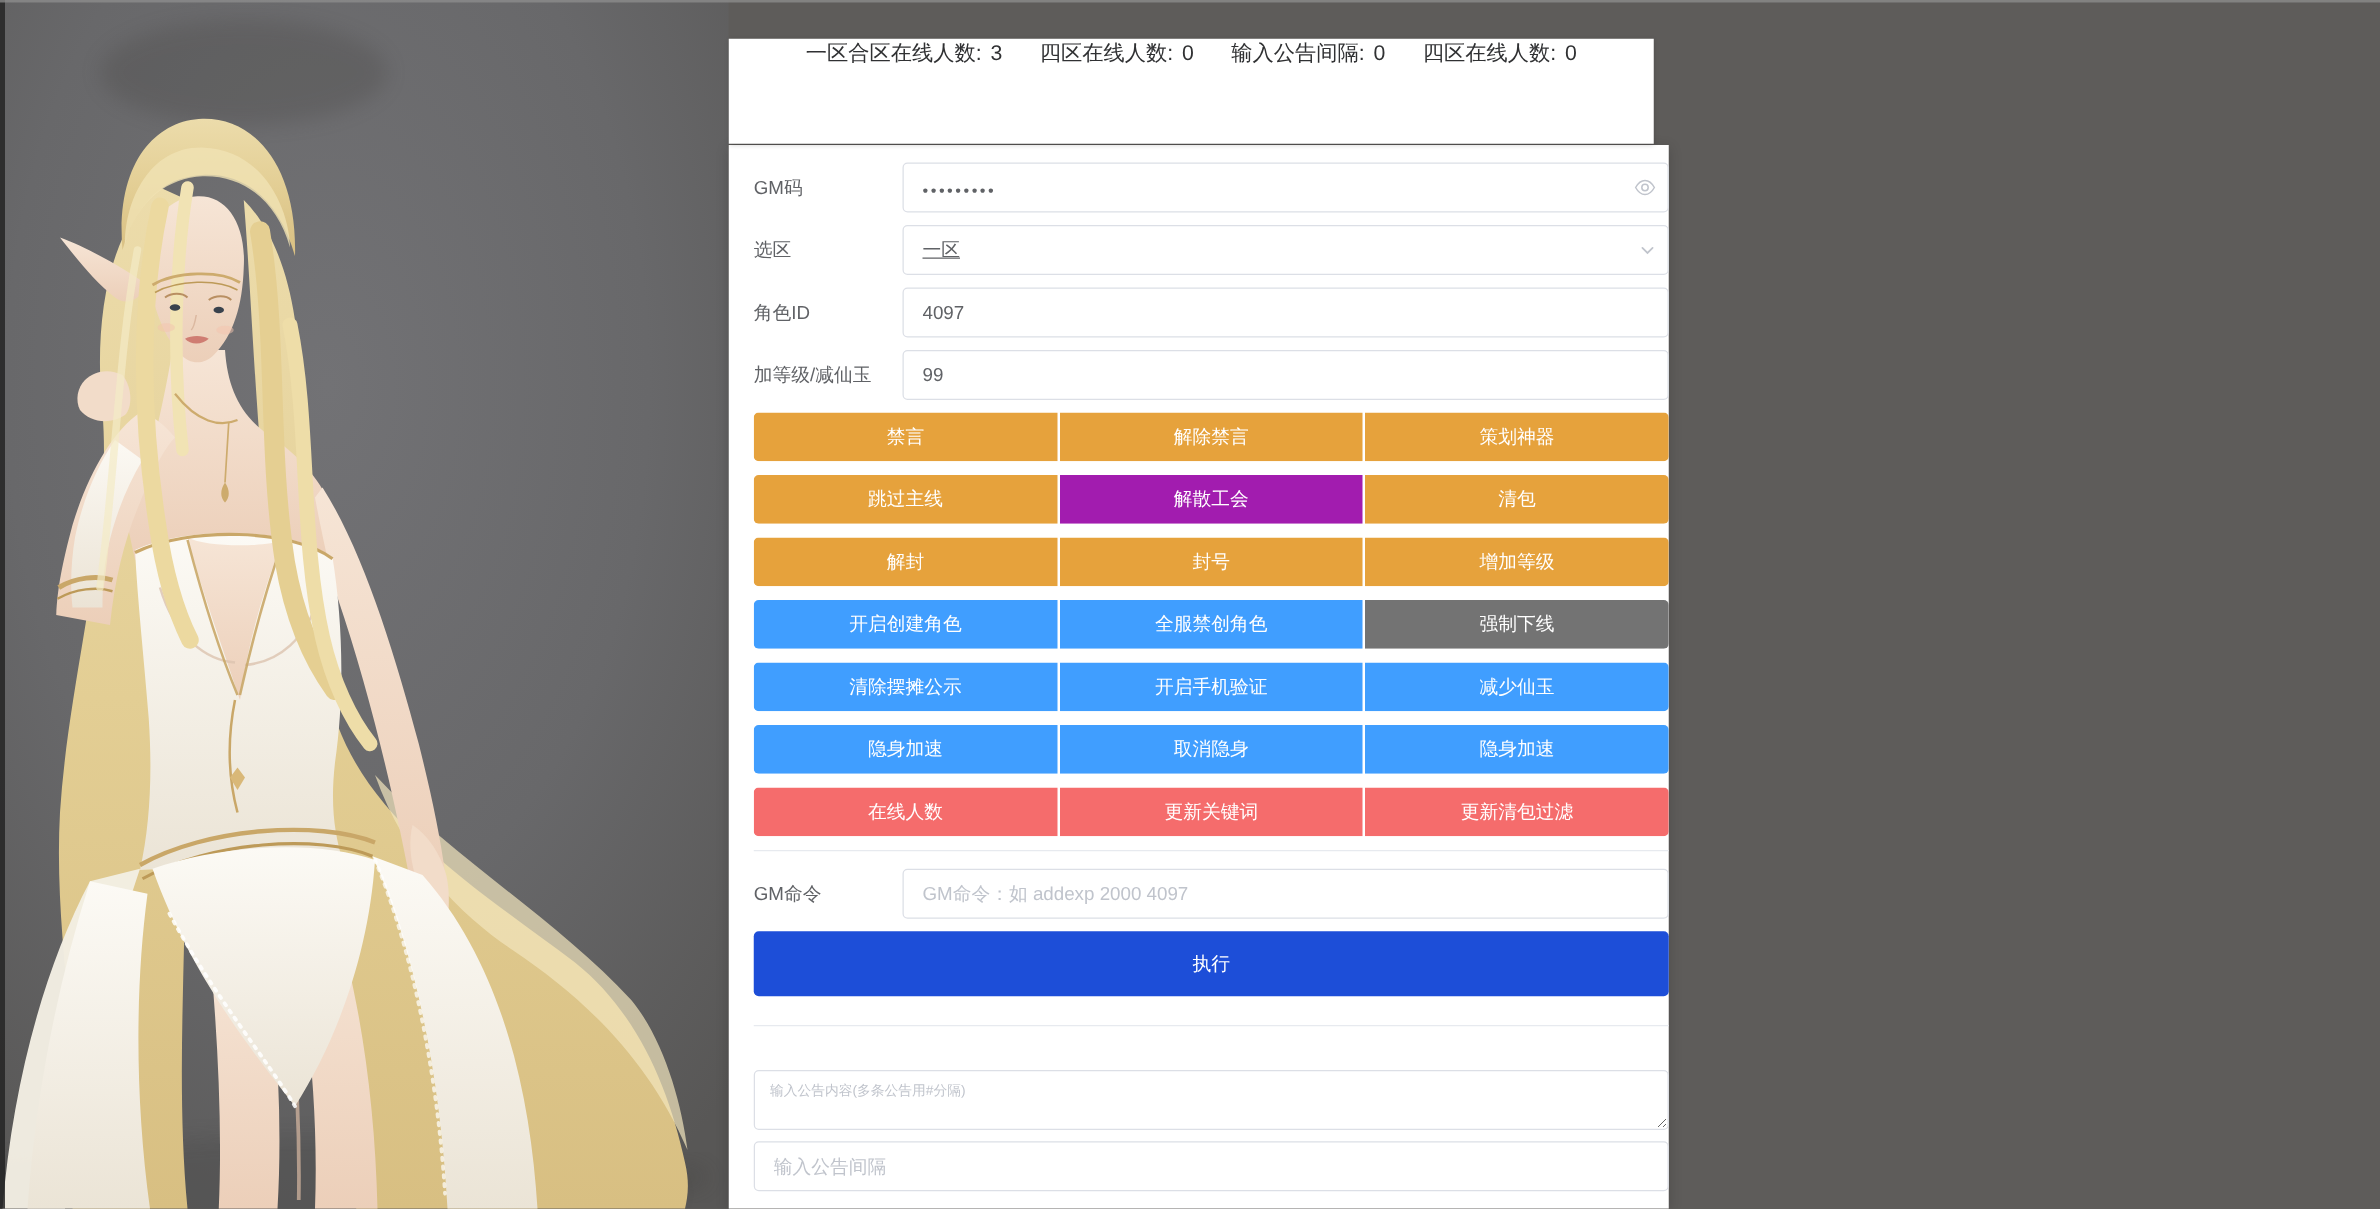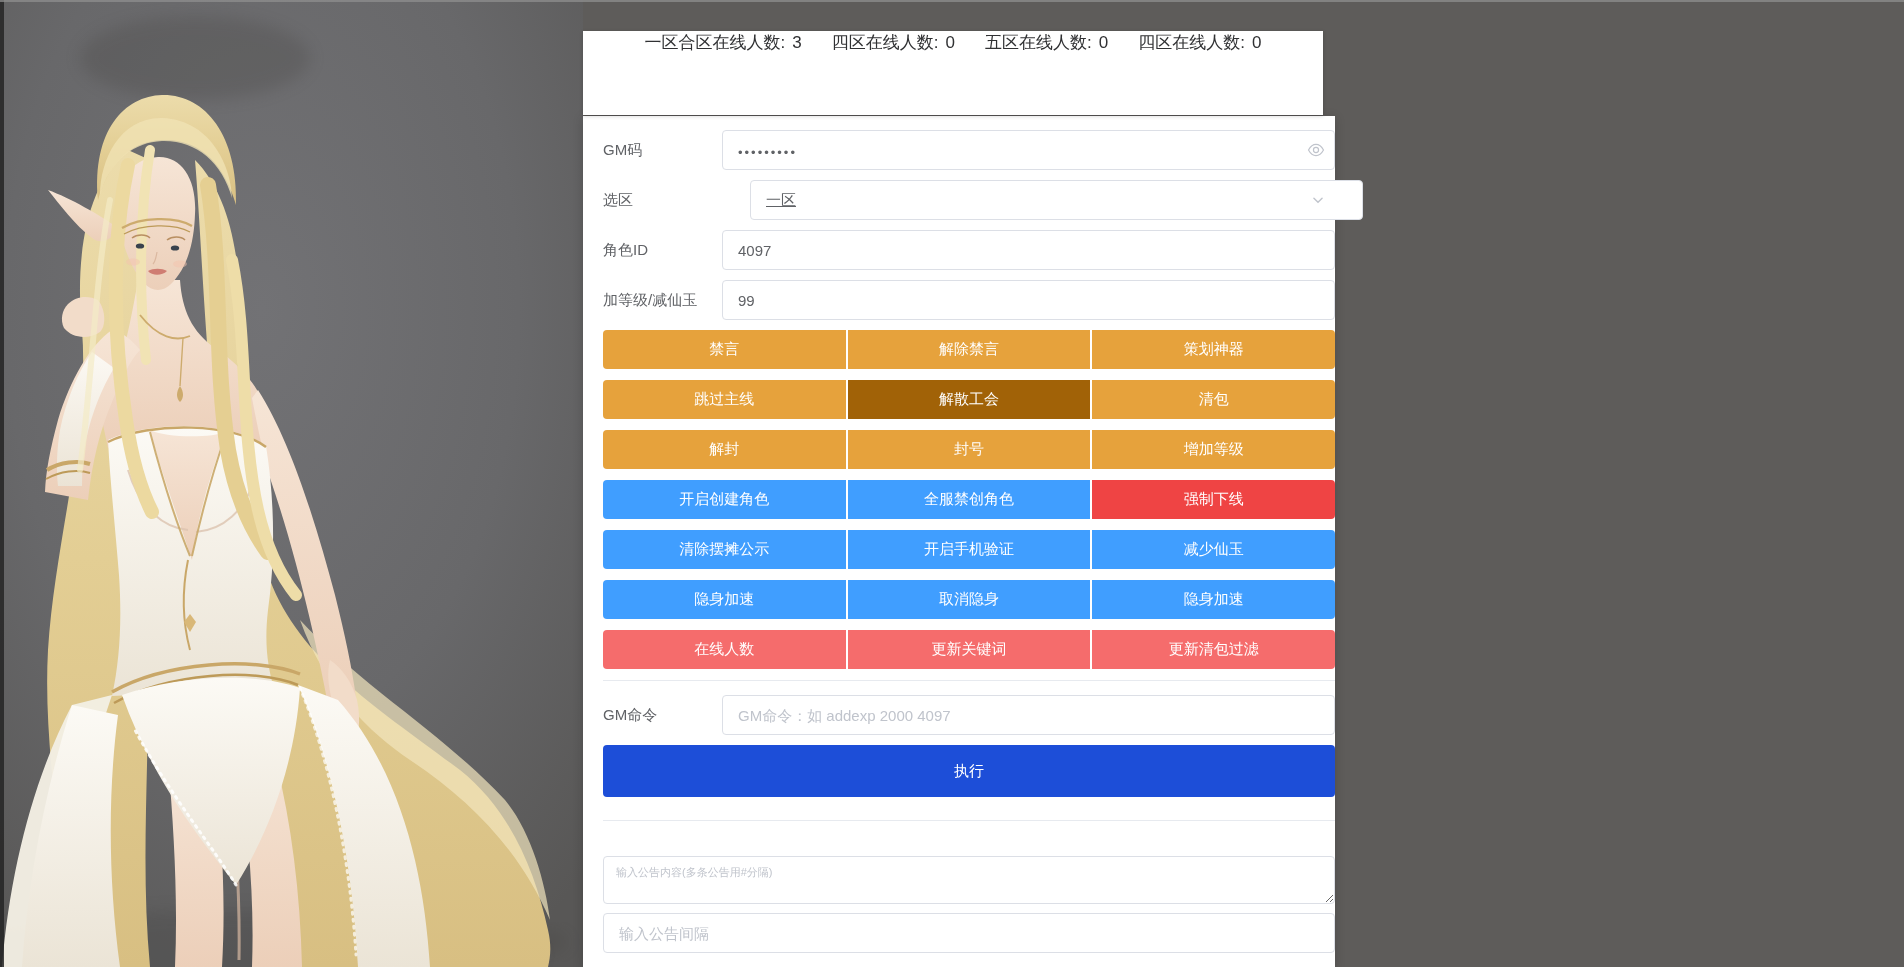--- a/index.html
+++ b/index.html
@@ -30,21 +30,21 @@
   .flabel{width:119px;flex:0 0 119px;font-size:15px;color:#606266;}
   .fctrl{position:relative;flex:1;height:40px;}
   .inp{
     width:100%;height:40px;box-sizing:border-box;
     border:1px solid #dcdfe6;border-radius:4px;background:#fff;
     padding:0 34px 0 15px;font-size:15px;color:#606266;outline:none;
     font-family:"Liberation Sans","DejaVu Sans",sans-serif;
   }
   .inp::placeholder{color:#c0c4cc;}
   .pwd{letter-spacing:2px;font-size:13px;padding-top:4px;}
-  .selbox{display:flex;align-items:center;cursor:pointer;margin-left:28px;}
+  .selbox{display:flex;align-items:center;cursor:pointer;}
   .sel-val{text-decoration:underline;color:#606266;font-size:15px;}
   .suffix{position:absolute;right:10px;top:0;height:40px;display:flex;align-items:center;color:#c0c4cc;}
 
   .btn-row{display:flex;gap:2px;height:39px;margin-bottom:11px;border-radius:4px;overflow:hidden;}
   .gbtn{
     flex:1;border:none;color:#ffffff;font-size:15px;cursor:pointer;
     font-family:"Liberation Sans","DejaVu Sans",sans-serif;padding:0;
   }
   .divider{height:1px;background:#e7eaef;margin:0 0 0 0;}
   .cmd-row{margin-top:14px;}
@@ -182,21 +182,21 @@
 <div class="header-card">
   <span class="stat">
     <span>一区合区在线人数:</span>
     <b>3</b>
   </span>
   <span class="stat">
     <span>四区在线人数:</span>
     <b>0</b>
   </span>
   <span class="stat">
-    <span>五区在线人数:</span>
+    <span>输入公告间隔:</span>
     <b>0</b>
   </span>
   <span class="stat">
     <span>四区在线人数:</span>
     <b>0</b>
   </span>
 </div>
 
 <div class="form-card">
 
@@ -241,32 +241,32 @@
     </div>
   </div>
 
   <div class="btn-row">
     <button class="gbtn" style="background-color: rgb(230, 162, 60);">禁言</button>
     <button class="gbtn" style="background-color: rgb(230, 162, 60);">解除禁言</button>
     <button class="gbtn" style="background-color: rgb(230, 162, 60);">策划神器</button>
   </div>
   <div class="btn-row">
     <button class="gbtn" style="background-color: rgb(230, 162, 60);">跳过主线</button>
-    <button class="gbtn" style="background-color: #a16207;">解散工会</button>
+    <button class="gbtn" style="background-color: #a21caf;">解散工会</button>
     <button class="gbtn" style="background-color: rgb(230, 162, 60);">清包</button>
   </div>
   <div class="btn-row">
     <button class="gbtn" style="background-color: rgb(230, 162, 60);">解封</button>
     <button class="gbtn" style="background-color: rgb(230, 162, 60);">封号</button>
     <button class="gbtn" style="background-color: rgb(230, 162, 60);">增加等级</button>
   </div>
   <div class="btn-row">
     <button class="gbtn" style="background-color: rgb(64, 158, 255);">开启创建角色</button>
     <button class="gbtn" style="background-color: rgb(64, 158, 255);">全服禁创角色</button>
-    <button class="gbtn" style="background-color: #ef4444; font-family: Liberation Serif, serif;">强制下线</button>
+    <button class="gbtn" style="background-color: #737373; font-family: Liberation Serif, serif;">强制下线</button>
   </div>
   <div class="btn-row">
     <button class="gbtn" style="background-color: rgb(64, 158, 255);">清除摆摊公示</button>
     <button class="gbtn" style="background-color: rgb(64, 158, 255);">开启手机验证</button>
     <button class="gbtn" style="background-color: rgb(64, 158, 255);">减少仙玉</button>
   </div>
   <div class="btn-row">
     <button class="gbtn" style="background-color: rgb(64, 158, 255);">隐身加速</button>
     <button class="gbtn" style="background-color: rgb(64, 158, 255);">取消隐身</button>
     <button class="gbtn" style="background-color: rgb(64, 158, 255);">隐身加速</button>

